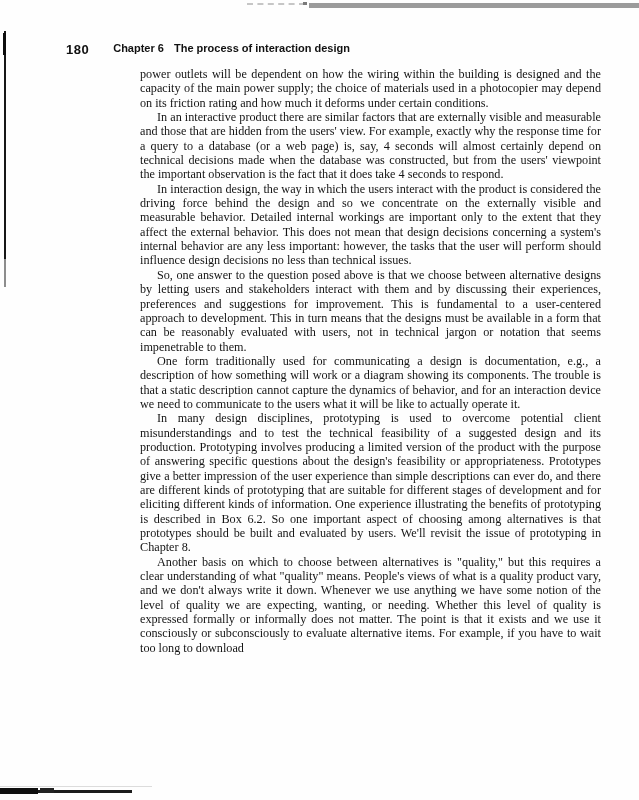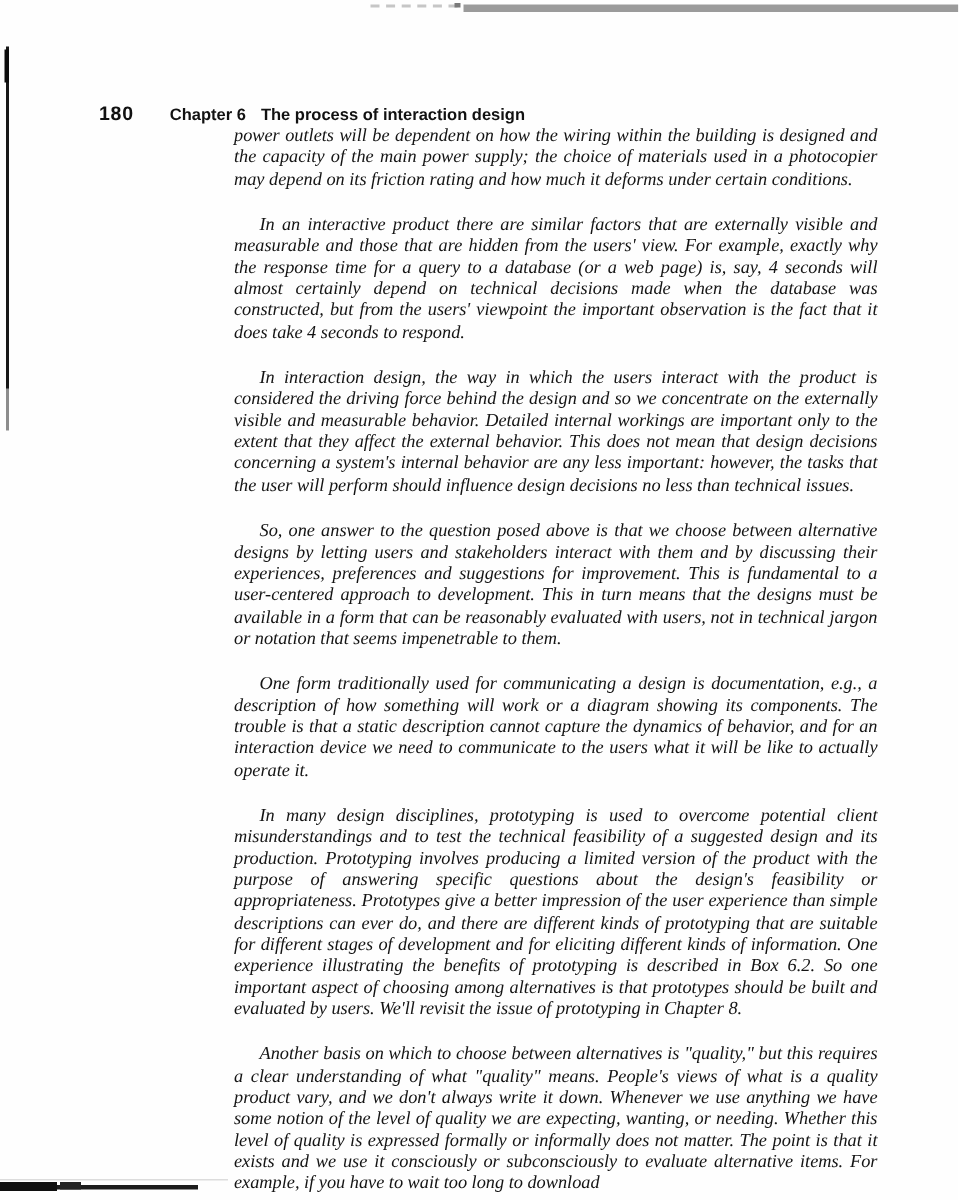--- a/index.html
+++ b/index.html
@@ -77,45 +77,44 @@
     left: 40px; top: 788px;
     width: 14px; height: 5px;
     background: #222222;
   }
 
   
   .running-head {
     position: absolute;
     left: 66px; top: 42px;
     display: flex;
-    align-items: flex-end;
+    align-items: flex-start;
     font-family: "Liberation Sans", sans-serif;
     font-weight: bold;
     color: #111111;
     white-space: nowrap;
   }
   .running-head .page-num { font-size: 13px; letter-spacing: 0.5px; }
   .running-head .chapter-label { font-size: 11px; margin-left: 24px; }
-  .running-head .chapter-title { font-size: 11px; margin-left: 10px; margin-top: 29px; }
+  .running-head .chapter-title { font-size: 11px; margin-left: 10px; }
 
   
   .body-text {
     position: absolute;
     left: 140px; top: 67px;
     width: 461px;
     font-size: 12.2px;
     line-height: 14.35px;
     text-align: justify;
     color: #141414;
   }
   .body-text p {
-    margin: 16px;
+    margin: 0;
     padding: 0;
     text-indent: 17px;
-    font-style: italic;
   }
   .body-text p.first {
     text-indent: 0;
   }
 </style>
 </head>
 <body>
 
 <div class="page">
 

